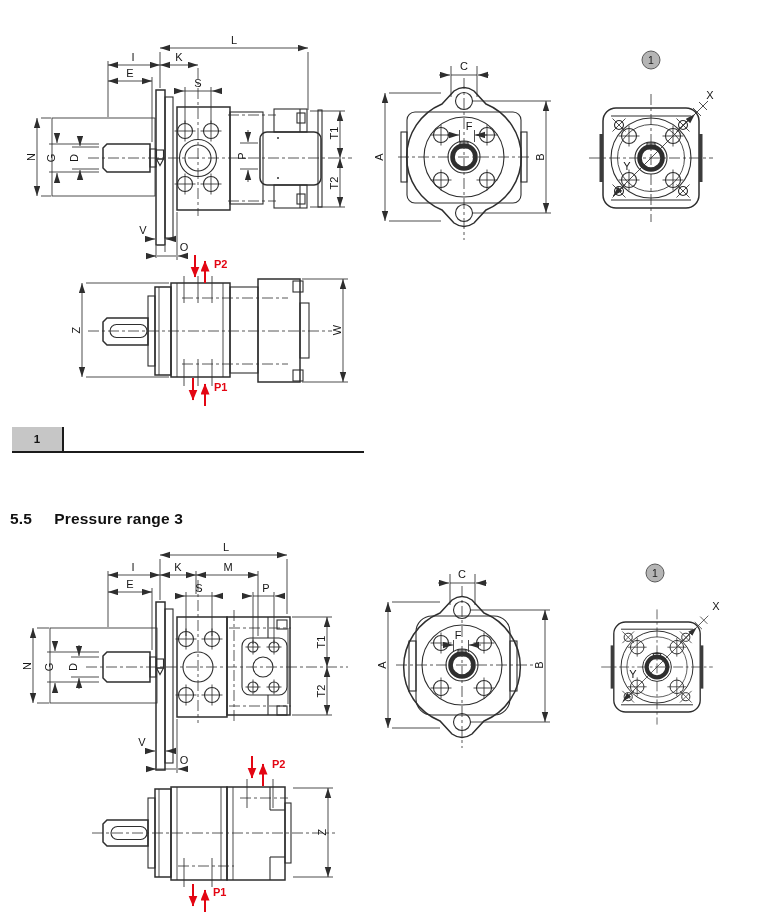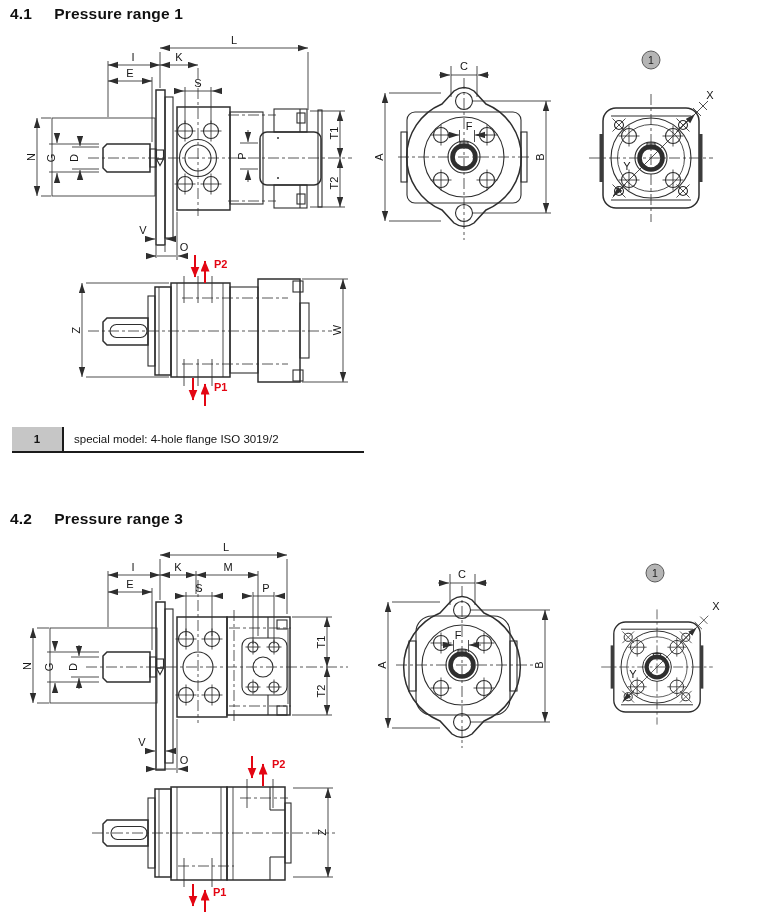--- a/index.html
+++ b/index.html
@@ -20,33 +20,28 @@
   text.redl{font-family:"Liberation Sans",sans-serif;font-size:11px;font-weight:bold;fill:#e30613;text-anchor:start}
   text.co{font-family:"Liberation Sans",sans-serif;font-size:10.5px;fill:#1a1a1a;text-anchor:middle}
   .rl{stroke:#e30613;stroke-width:2;fill:none}
   .callout{fill:#b5b5b5;stroke:#5a5a5a;stroke-width:1}
 </style>
 </head>
 <body>
 
 <div class="page">
 
-  <div class="heading" style="left:10px;top:5px">
-    <span>4.1</span>
-    <span>Pressure range 1</span>
-  </div>
 
   <div class="heading" style="left:10px;top:510px">
-    <span>4.2</span>
+    <span>5.5</span>
     <span>Pressure range 3</span>
   </div>
 
   <div class="legend" style="left:12px;top:427px;width:352px">
     <div class="ref">1</div>
-    <div class="txt">special model: 4-hole flange ISO 3019/2</div>
   </div>
 
   <svg class="draw" width="758" height="922" viewBox="0 0 758 922">
     <defs>
       <marker id="ma" orient="auto" markerUnits="userSpaceOnUse" markerWidth="11" markerHeight="8" refX="10" refY="3.2">
         <path d="M0,0 L10,3.2 L0,6.4 Z" fill="#2e2e2e"></path>
       </marker>
       <marker id="mr" orient="auto" markerUnits="userSpaceOnUse" markerWidth="12" markerHeight="10" refX="10.5" refY="4.5">
         <path d="M0,0 L11,4.5 L0,9 Z" fill="#e30613"></path>
       </marker>

